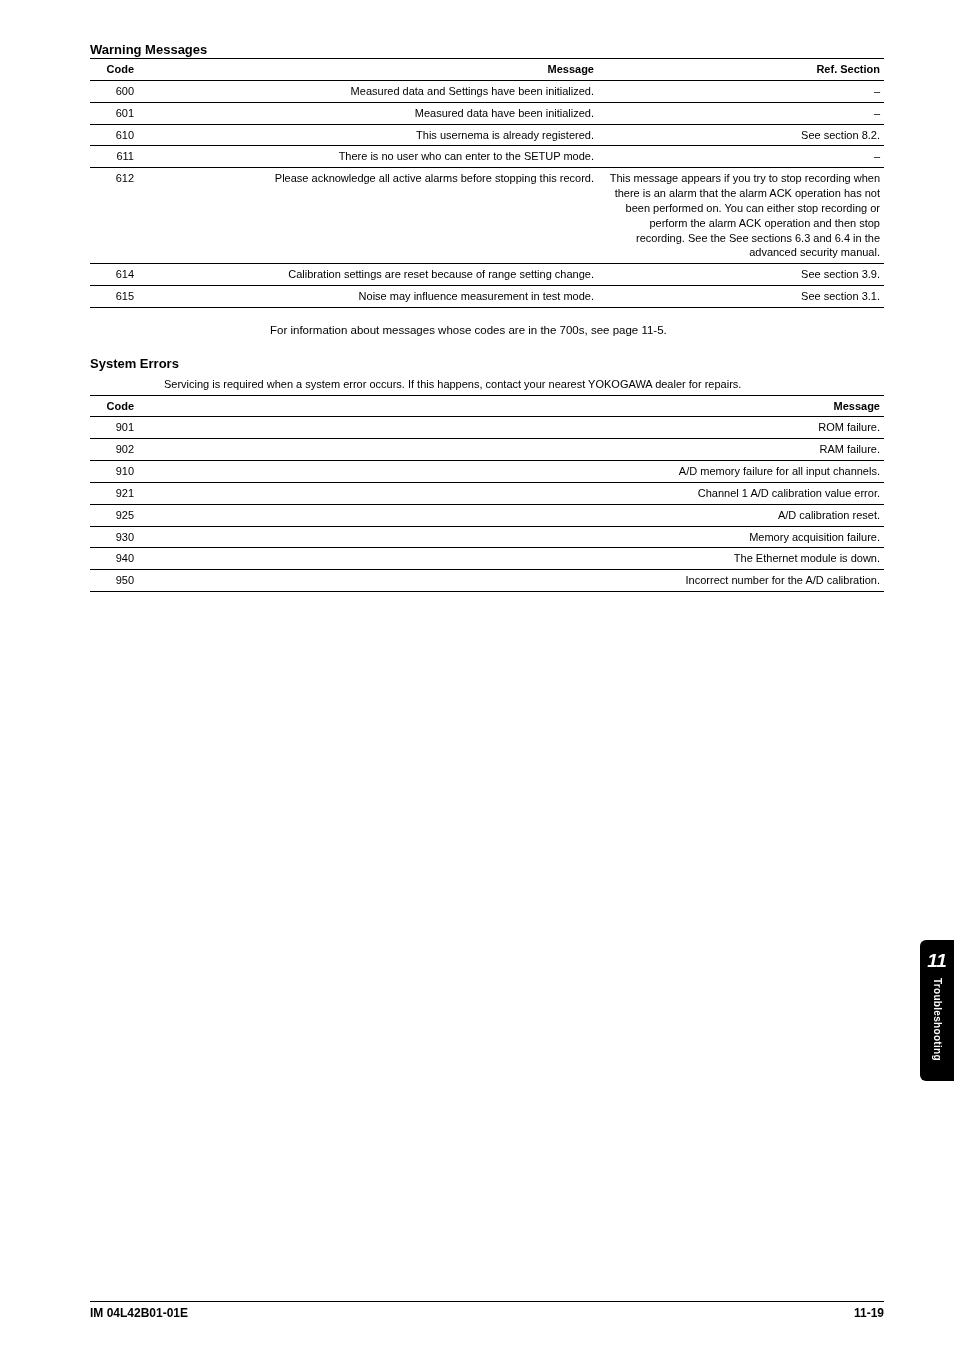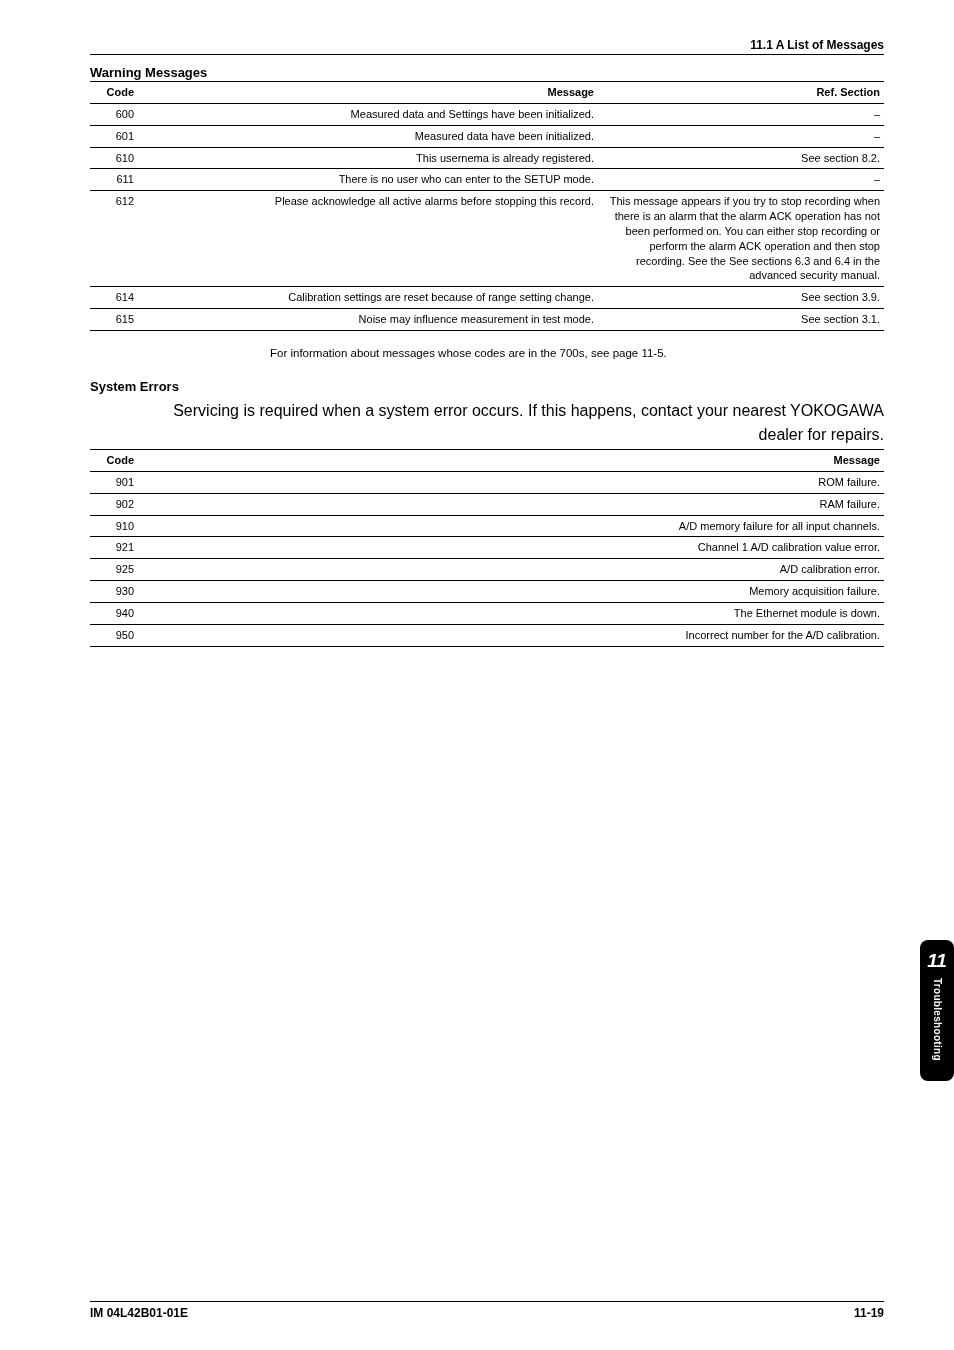--- a/index.html
+++ b/index.html
@@ -51,37 +51,35 @@
     vertical-align: top;
   }
   .col-code { width: 48px; }
   .col-msg-wide { width: 460px; }
   .note {
     font-size: 11.5px;
     margin: 14px 0 18px 180px;
     line-height: 1.4;
   }
   .note2 {
-    font-size: 16px;
+    font-size: 11px;
     margin: 4px 0 2px 74px;
     line-height: 1.5;
-    text-align: right;
   }
   .side-tab {
     position: absolute;
     right: 0;
     top: 940px;
     width: 34px;
     background: #000;
     color: #fff;
     text-align: center;
     padding: 10px 0 16px 0;
     border-top-left-radius: 6px;
     border-bottom-left-radius: 6px;
-    border-radius: 8px;
   }
   .side-tab .num {
     font-family: Arial, Helvetica, sans-serif;
     font-weight: bold;
     font-style: italic;
     font-size: 19px;
     display: block;
     margin-bottom: 6px;
   }
   .side-tab .label {
@@ -102,21 +100,20 @@
     display: flex;
     justify-content: space-between;
     font-weight: bold;
     text-align: right;
   }
 </style>
 </head>
 <body>
 
 <div class="page">
-  <div class="top-header">11.1  A List of Messages</div>
 
   <div class="section-title">Warning Messages</div>
 
   <table class="msg">
     <thead>
       <tr>
         <th class="col-code">Code</th>
         <th class="col-msg-wide">Message</th>
         <th>Ref. Section</th>
       </tr>
@@ -184,21 +181,21 @@
       <tr>
         <td>910</td>
         <td>A/D memory failure for all input channels.</td>
       </tr>
       <tr>
         <td>921</td>
         <td>Channel 1 A/D calibration value error.</td>
       </tr>
       <tr>
         <td>925</td>
-        <td>A/D calibration error.</td>
+        <td>A/D calibration reset.</td>
       </tr>
       <tr>
         <td>930</td>
         <td>Memory acquisition failure.</td>
       </tr>
       <tr>
         <td>940</td>
         <td>The Ethernet module is down.</td>
       </tr>
       <tr>

